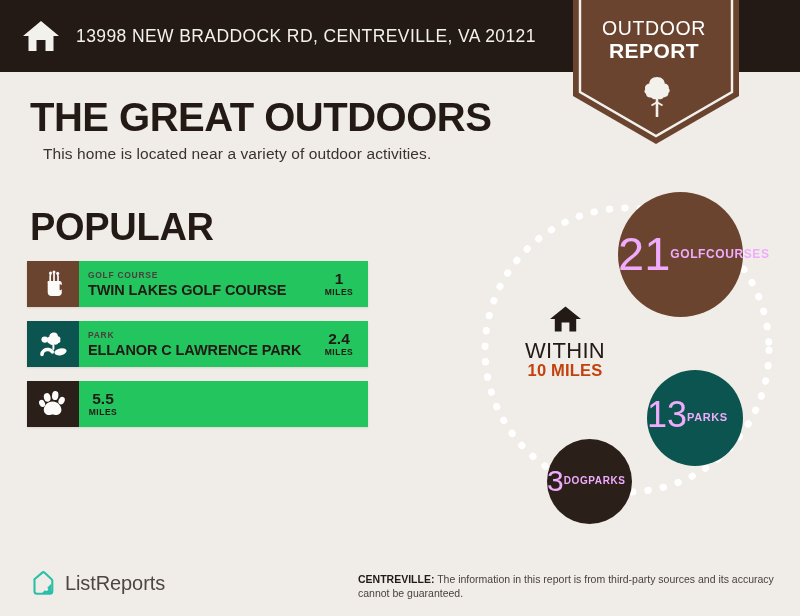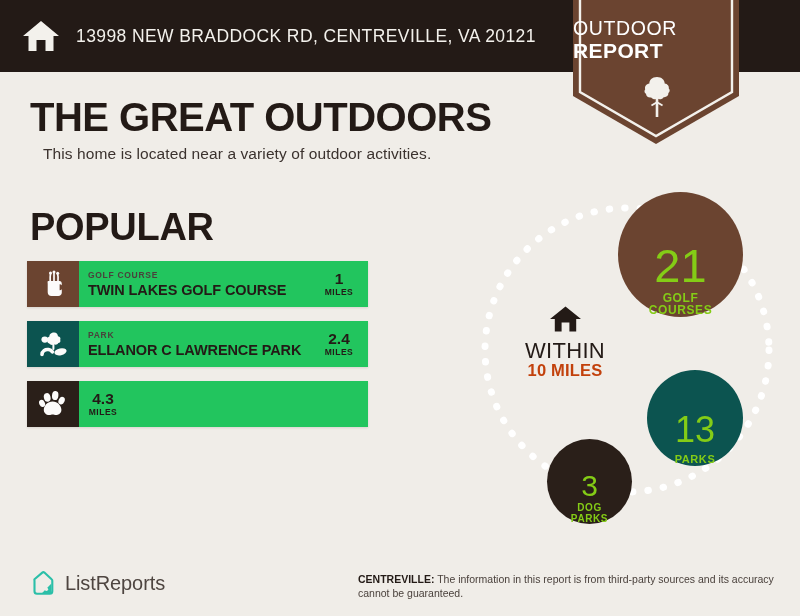--- a/index.html
+++ b/index.html
@@ -58,20 +58,21 @@
     width: 166px;
     height: 144px;
     z-index: 6;
   }
   .badge svg { display: block; }
   .badge-text {
     position: absolute;
     left: 0;
     top: 17px;
     width: 162px;
+    text-align: center;
     color: #FFFFFF;
     pointer-events: none;
   }
   .badge-line1 {
     font-size: 19.5px;
     font-weight: 400;
     letter-spacing: 0.6px;
     line-height: 22px;
     display: block;
   }
@@ -206,24 +207,24 @@
   }
   .dotted-ring {
     position: absolute;
     left: 0;
     top: 0;
   }
   .stat-circle {
     position: absolute;
     border-radius: 50%;
     display: flex;
-    flex-direction: column;
+    flex-direction: row;
     align-items: center;
-    justify-content: flex-end;
-    color: #84cc16;
+    justify-content: flex-start;
+    color: #f0abfc;
     text-align: center;
     line-height: 1;
   }
   .stat-num {
     font-weight: 400;
     line-height: 1;
     display: block;
   }
   .stat-label {
     font-weight: 700;
@@ -415,21 +416,21 @@
           <ellipse cx="8.2" cy="7.4" rx="3.3" ry="4.4" fill="#FCFBFA" transform="rotate(-14 8.2 7.4)"></ellipse>
           <ellipse cx="16.2" cy="5.6" rx="3.2" ry="4.5" fill="#FCFBFA" transform="rotate(6 16.2 5.6)"></ellipse>
           <ellipse cx="22.6" cy="10.6" rx="3.0" ry="3.9" fill="#FCFBFA" transform="rotate(24 22.6 10.6)"></ellipse>
           <ellipse cx="3.1" cy="13.4" rx="2.8" ry="3.7" fill="#FCFBFA" transform="rotate(-26 3.1 13.4)"></ellipse>
           <path d="M13.6 11.4 C18.6 11.4 22.4 15.6 22.4 19.8 C22.4 23.6 19 25.8 15.2 24.8
                    C14.2 24.5 13.1 24.5 12.1 24.8 C8.3 25.9 4.8 23.7 4.8 19.8
                    C4.8 15.6 8.6 11.4 13.6 11.4 Z" fill="#FCFBFA"></path>
         </svg>
       </div>
       <div class="poi-dist">
-        <span class="poi-dist-num">4.3</span>
+        <span class="poi-dist-num">5.5</span>
         <span class="poi-dist-unit">MILES</span>
       </div>
     </div>
 
   </div>
 
   <div class="viz">
 
     <svg class="dotted-ring" width="345" height="400" viewBox="0 0 345 400">
       <circle cx="172" cy="190" r="142" fill="none" stroke="#FFFFFF" stroke-width="7" stroke-linecap="round" stroke-dasharray="0.5 15"></circle>

